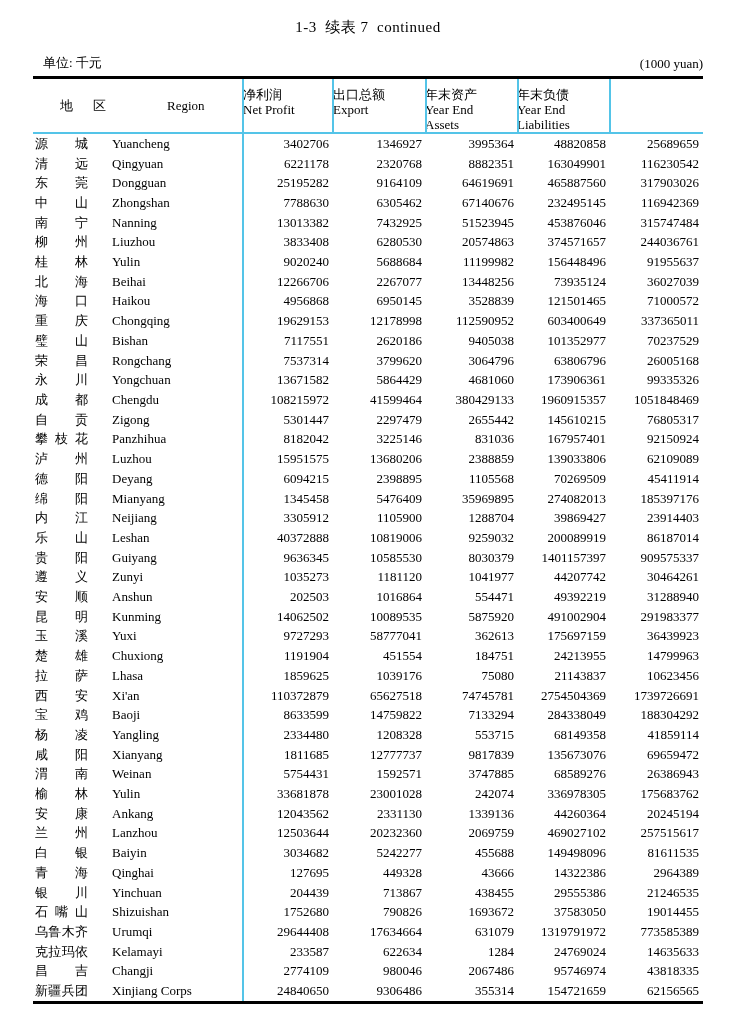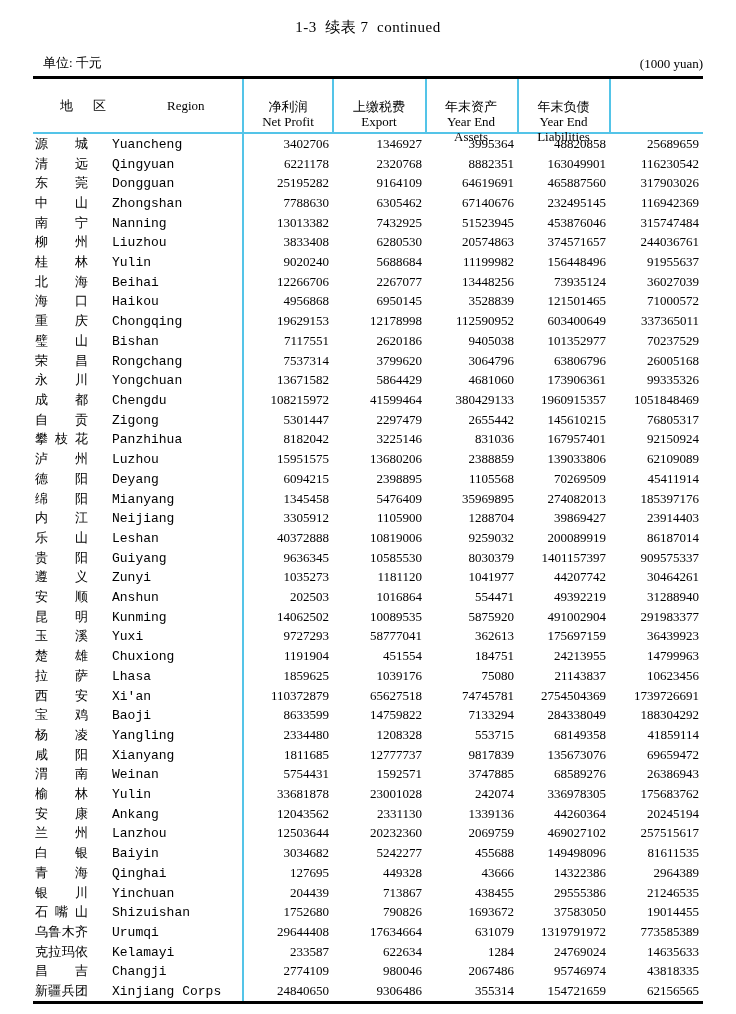--- a/index.html
+++ b/index.html
@@ -32,21 +32,21 @@
   .hregion{ width:210px; position:relative; }
   .zh-just{
     position:absolute; left:27px; top:50%; transform:translateY(-50%);
     width:46px; display:flex; justify-content:space-between;
   }
   .hregion .en-label{
     position:absolute; left:134px; top:50%; transform:translateY(-50%);
     white-space:nowrap;
   }
   .hcol{
-    text-align:center; padding-top:20px; line-height:15px;
+    padding-top:8px; line-height:15px;
     box-sizing:border-box;
   }
   .hcol .hen{ white-space:pre-line; }
   .c1{ width:90px; } .c2{ width:93px; } .c3{ width:92px; }
   .c4{ width:92px; } .c5{ width:93px; }
   .vline{
     position:absolute; top:0; bottom:0; width:2px;
     background:var(--accent);
   }
   .tbody{
@@ -56,21 +56,20 @@
   .trow{ flex:1; display:flex; align-items:center; font-size:13px; }
   .rregion{ width:210px; position:relative; height:100%; }
   .rzh{
     position:absolute; left:2px; top:50%; transform:translateY(-50%);
     width:53px; display:flex; justify-content:space-between;
     white-space:nowrap;
   }
   .ren{
     position:absolute; left:79px; top:50%; transform:translateY(-50%);
     white-space:nowrap;
-    font-family:Liberation Mono, monospace;
   }
   .num{
     text-align:right; padding-right:4px; box-sizing:border-box;
     font-variant-numeric:lining-nums;
   }
 </style>
 </head>
 <body>
 
 <div class="title">1-3  续表 7  continued</div>
@@ -88,21 +87,21 @@
           <i style="font-style: normal;">地</i>
           <i style="font-style: normal;">区</i>
         </span>
       <span class="en-label">Region</span>
     </div>
     <div class="hcol c1">
       <div class="hzh">净利润</div>
       <div class="hen">Net Profit</div>
     </div>
     <div class="hcol c3">
-      <div class="hzh">上缴税费</div>
+      <div class="hzh">出口总额</div>
       <div class="hen">Export</div>
     </div>
     <div class="hcol c4">
       <div class="hzh">年末资产</div>
       <div class="hen">Year End
 Assets</div>
     </div>
     <div class="hcol c5">
       <div class="hzh">年末负债</div>
       <div class="hen">Year End

